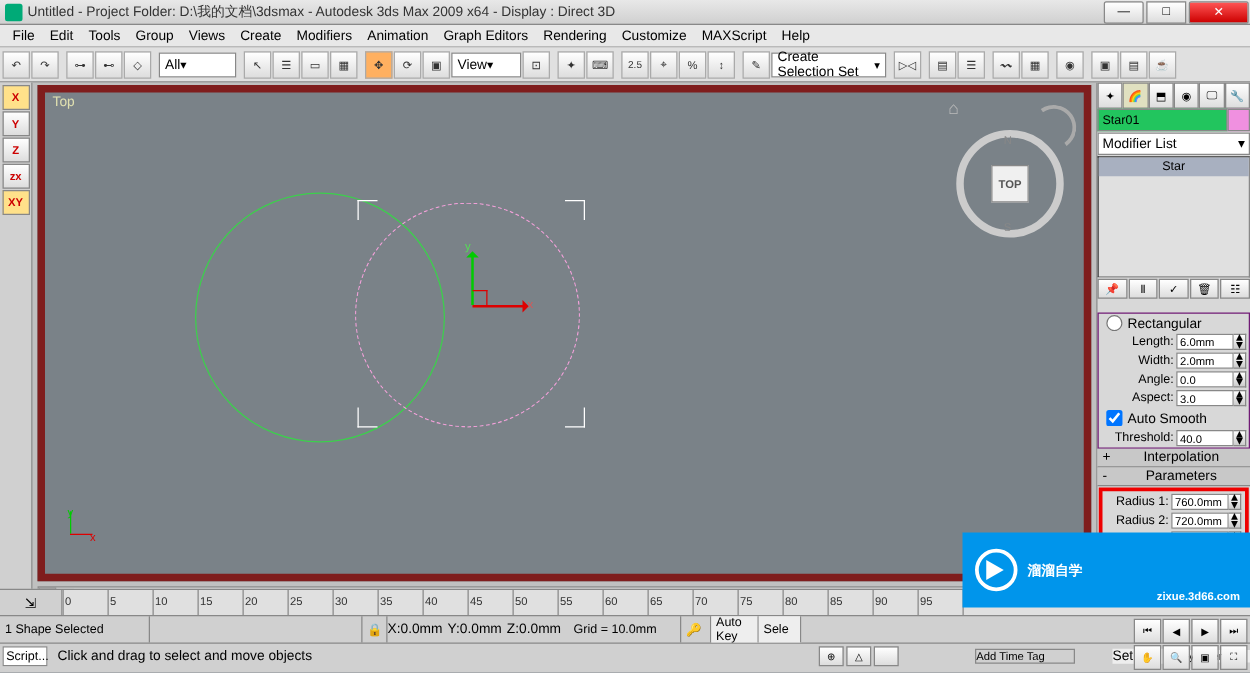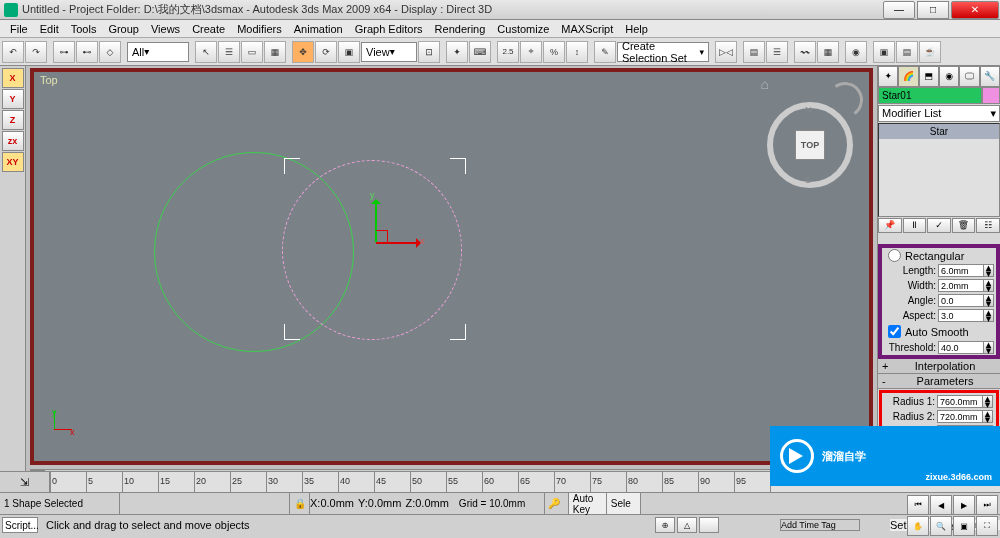--- a/index.html
+++ b/index.html
@@ -27,21 +27,21 @@
 
 
 .main { display: flex; height: 423px; }
 .leftbar { width: 26px; background: #d0d0d0; display:flex; flex-direction:column; gap:1px; padding-top:2px; align-items:center; border-right:1px solid #888;}
 .lbtn { width: 22px; height: 20px; border:1px solid #888; background:linear-gradient(#fff,#ddd); display:flex; align-items:center; justify-content:center; font-size:9px; font-weight:bold; }
 .lbtn.red { color:#c00; }
 .lbtn.ylw { background:#ffe18a; }
 
 
 .viewport-wrap { flex:1; position:relative; }
-.viewport { position:absolute; left:4px; top:2px; right:4px; bottom:24px; background:#7a8288; border:4px solid #7f1d1d; }
+.viewport { position:absolute; left:4px; top:2px; right:4px; bottom:24px; background:#7a8288; border:6px solid #7f1d1d; }
 .vp-label { position:absolute; left:6px; top:2px; color:#e0e0b0; font-size:11px; }
 .vp-home { position:absolute; right:100px; top:4px; color:#bbb; font-size:14px; }
 .viewcube { position:absolute; right:16px; top:30px; width:86px; height:86px; }
 .viewcube .ring { position:absolute; inset:0; border:6px solid #ccc; border-radius:50%; }
 .viewcube .face { position:absolute; left:28px; top:28px; width:30px; height:30px; background:#f0f0f0; border:1px solid #888; display:flex; align-items:center; justify-content:center; font-size:9px; color:#555; font-weight:bold; }
 .viewcube .tri { position:absolute; width:0; height:0; border:6px solid transparent; }
 .viewcube .tri.n { top:22px; left:36px; border-bottom-color:#999; }
 .viewcube .tri.s { bottom:22px; left:36px; border-top-color:#999; }
 .viewcube .tri.e { right:22px; top:36px; border-left-color:#999; }
 .viewcube .tri.w { left:22px; top:36px; border-right-color:#999; }
@@ -81,21 +81,21 @@
 .cp-tab { flex:1; border:1px solid #888; background:linear-gradient(#fff,#ddd); display:flex; align-items:center; justify-content:center; font-size:9px;}
 .cp-tab.active { background:#e0e0c0;}
 .obj-name-row { display:flex; height:18px; }
 .obj-name { flex:1; border:1px solid #888; background:#22c55e; padding:0 3px; font-size:10px; display:flex; align-items:center;}
 .obj-color { width:18px; background:#f090e0; border:1px solid #888;}
 .mod-list { height:18px; border:1px solid #888; background:#fff; margin:1px 0; padding:0 3px; font-size:10px; display:flex; align-items:center; justify-content:space-between;}
 .mod-stack { height:100px; border:1px inset #888; background:#e0e0e0; }
 .mod-stack .item { background:#a8b0c0; color:#000; padding:2px 6px; text-align:center; font-size:10px;}
 .stack-btns { height:18px; display:flex; gap:1px; padding:1px 0;}
 .stack-btns .sb { flex:1; border:1px solid #888; background:linear-gradient(#fff,#ddd); font-size:9px; display:flex; align-items:center; justify-content:center;}
-.rollout { border:4px solid #701a75; margin-top:10px;}
+.rollout { border:1px solid #701a75; margin-top:10px;}
 .rollout-hdr { background:#c8c8c8; border-bottom:1px solid #888; padding:1px 4px; font-size:10px; display:flex; align-items:center;}
 .rollout-hdr .pm { width:8px; margin-right:4px;}
 .param-row { display:flex; align-items:center; height:15px; padding:0 2px;}
 .param-row .lbl { flex:1; text-align:right; font-size:10px; padding-right:2px;}
 .param-row .val { width:46px; height:13px; border:1px solid #888; background:#fff; font-size:9px; padding:0 2px; display:flex; align-items:center;}
 .param-row .spin { width:10px; height:13px; background:linear-gradient(#fff,#ccc); border:1px solid #888; border-left:none; font-size:6px; display:flex; flex-direction:column;}
 .param-row .spin div { flex:1; text-align:center; line-height:5px;}
 .chk { display:flex; align-items:center; padding:2px 6px; font-size:10px;}
 .chk input { margin-right:4px;}
 .redbox { border:3px solid #e00; padding:1px; margin:1px;}

